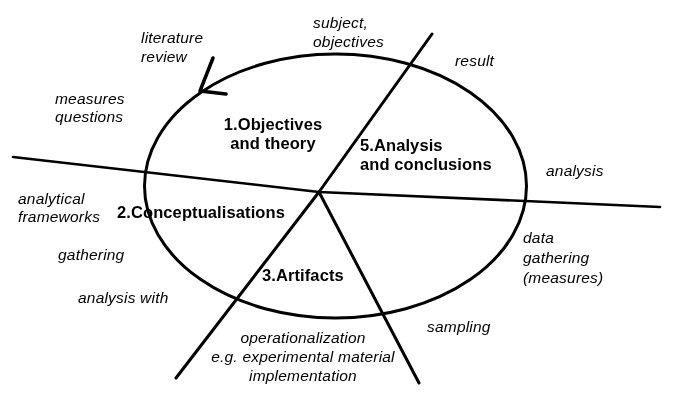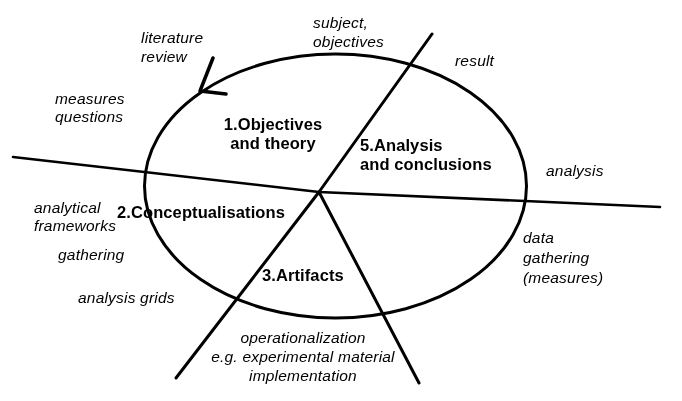--- a/index.html
+++ b/index.html
@@ -55,28 +55,29 @@
 
   <div class="lbl it" style="left:455px; top:51px;">result</div>
 
 
   <div class="lbl it" style="left:546px; top:161px;">analysis</div>
 
   <div class="lbl it" style="left:523px; top:228px; line-height:20px;">data
 gathering
 (measures)</div>
 
+  <div class="lbl it" style="left:427px; top:317px;">sampling</div>
 
   <div class="lbl it ctr" style="left:205px; top:328px; width:196px;">operationalization
 e.g. experimental material
 implementation</div>
 
-  <div class="lbl it" style="left:78px; top:288px;">analysis grids</div>
+  <div class="lbl it" style="left:78px; top:288px;">analysis with</div>
 
   <div class="lbl it" style="left:58px; top:245px;">gathering</div>
 
-  <div class="lbl it" style="left:18px; top:199px; line-height:18px;margin-left:16px;">analytical
+  <div class="lbl it" style="left:18px; top:190px; line-height:18px;">analytical
 frameworks</div>
 
   <div class="lbl it" style="left:55px; top:90px; line-height:18px;">measures
 questions</div>
 
 </div>
 
 </body></html>

